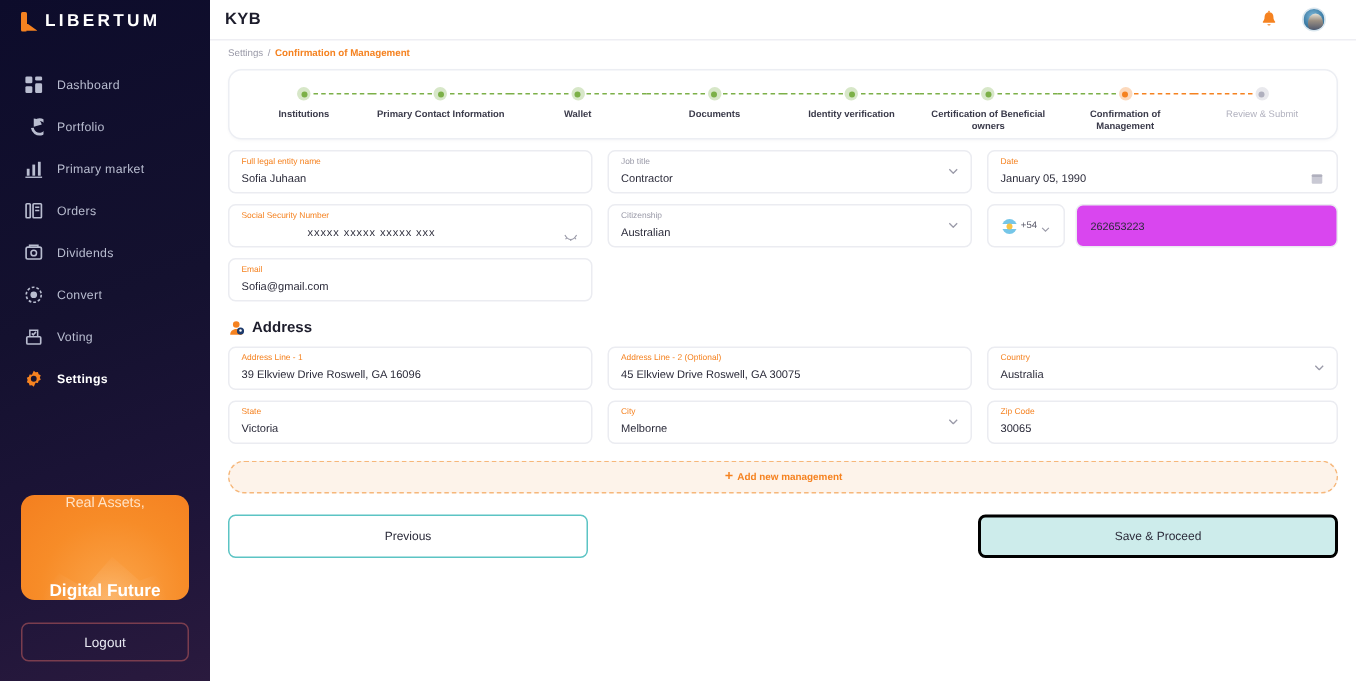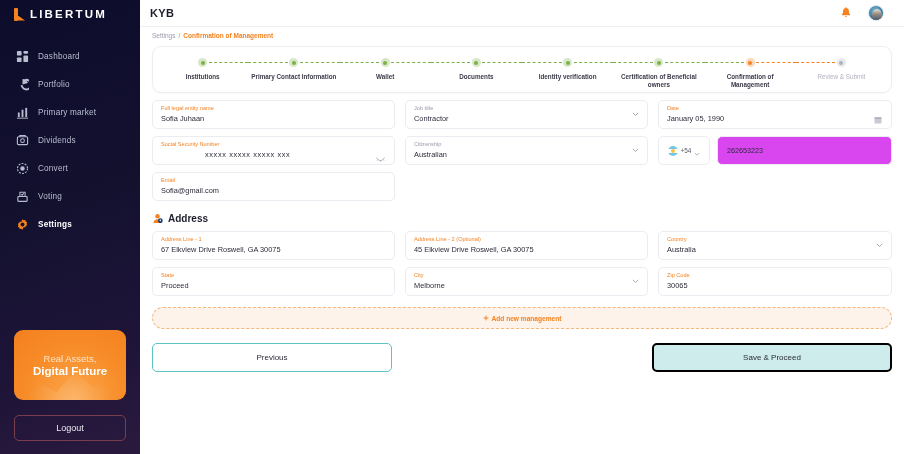--- a/index.html
+++ b/index.html
@@ -48,21 +48,21 @@
   }
   .nav-ico svg { width: 13px; height: 13px; display: block; }
   .nav-label { color: #b9bdd0; font-size: 8.2px; letter-spacing: .2px; }
   .nav-item.active .nav-label { color: #ffffff; font-weight: 700; }
 
   .promo {
     position: absolute; left: 14px; top: 330px;
     width: 112px; height: 70px; border-radius: 9px;
     background: radial-gradient(circle at 55% 95%, #fba54a 0%, #f78c28 55%, #f47f1f 100%);
     overflow: hidden;
-    display: flex; flex-direction: column; align-items: center; justify-content: center;
+    display: flex; flex-direction: column; align-items: center; justify-content: space-between;
   }
   .promo:after{
     content:""; position:absolute; left:8px; bottom:-4px; width:96px; height:42px;
     background: radial-gradient(ellipse at 50% 100%, rgba(255,255,255,.28) 0%, rgba(255,255,255,0) 62%);
     clip-path: polygon(0 100%, 18% 48%, 36% 72%, 55% 22%, 74% 60%, 100% 38%, 100% 100%);
     opacity:.75;
   }
   .promo-l1 { color: #ffe3c6; font-size: 9.5px; position: relative; z-index: 2; }
   .promo-l2 { color: #ffffff; font-size: 11.5px; font-weight: 700; position: relative; z-index: 2; margin-top: 1px; }
 
@@ -259,20 +259,31 @@
           <svg viewBox="0 0 14 14">
               <rect x="2" y="7" width="2" height="5" fill="#b9bdd0"></rect>
               <rect x="6" y="4" width="2" height="8" fill="#b9bdd0"></rect>
               <rect x="10" y="2" width="2" height="10" fill="#b9bdd0"></rect>
               <rect x="1" y="12.6" width="12" height="1" fill="#b9bdd0"></rect>
             </svg>
         </span>
         <span class="nav-label">Primary market</span>
       </div>
 
+      <div class="nav-item">
+        <span class="nav-ico">
+          <svg viewBox="0 0 14 14">
+              <rect x="1.5" y="2" width="3" height="10" rx=".6" fill="none" stroke="#b9bdd0" stroke-width="1.2"></rect>
+              <rect x="6.5" y="2" width="6" height="10" rx=".6" fill="none" stroke="#b9bdd0" stroke-width="1.2"></rect>
+              <line x1="8" y1="4.5" x2="11" y2="4.5" stroke="#b9bdd0" stroke-width="1"></line>
+              <line x1="8" y1="6.8" x2="11" y2="6.8" stroke="#b9bdd0" stroke-width="1"></line>
+            </svg>
+        </span>
+        <span class="nav-label">Orders</span>
+      </div>
 
       <div class="nav-item">
         <span class="nav-ico">
           <svg viewBox="0 0 14 14">
               <rect x="1.5" y="3" width="11" height="8.5" rx="1.2" fill="none" stroke="#b9bdd0" stroke-width="1.2"></rect>
               <path d="M4 3 L4 1.6 L10 1.6 L10 3" fill="none" stroke="#b9bdd0" stroke-width="1.1"></path>
               <circle cx="7" cy="7.2" r="2" fill="none" stroke="#b9bdd0" stroke-width="1.1"></circle>
             </svg>
         </span>
         <span class="nav-label">Dividends</span>
@@ -498,41 +509,41 @@
               <circle cx="9.1" cy="8.4" r="2.6" fill="#1d3a6b"></circle>
               <circle cx="9.1" cy="8" r=".9" fill="#fff"></circle>
             </svg>
         </span>
         <span class="sec-title">Address</span>
       </div>
 
       <div class="row">
         <div class="field w-half">
           <span class="f-label">Address Line - 1</span>
-          <span class="f-value">67 Elkview Drive Roswell, GA 30075</span>
+          <span class="f-value">39 Elkview Drive Roswell, GA 16096</span>
         </div>
         <div class="field w-half2">
           <span class="f-label">Address Line - 2 (Optional)</span>
           <span class="f-value">45 Elkview Drive Roswell, GA 30075</span>
         </div>
         <div class="field w-date">
           <span class="f-label">Country</span>
           <span class="f-value">Australia</span>
           <span class="chev">
             <svg viewBox="0 0 8 5">
                 <path d="M1 1l3 3 3-3" fill="none" stroke="#9a9aa8" stroke-width="1"></path>
               </svg>
           </span>
         </div>
       </div>
 
       <div class="row">
         <div class="field w-half">
           <span class="f-label">State</span>
-          <span class="f-value">Proceed</span>
+          <span class="f-value">Victoria</span>
         </div>
         <div class="field w-half2">
           <span class="f-label">City</span>
           <span class="f-value">Melborne</span>
           <span class="chev">
             <svg viewBox="0 0 8 5">
                 <path d="M1 1l3 3 3-3" fill="none" stroke="#9a9aa8" stroke-width="1"></path>
               </svg>
           </span>
         </div>

